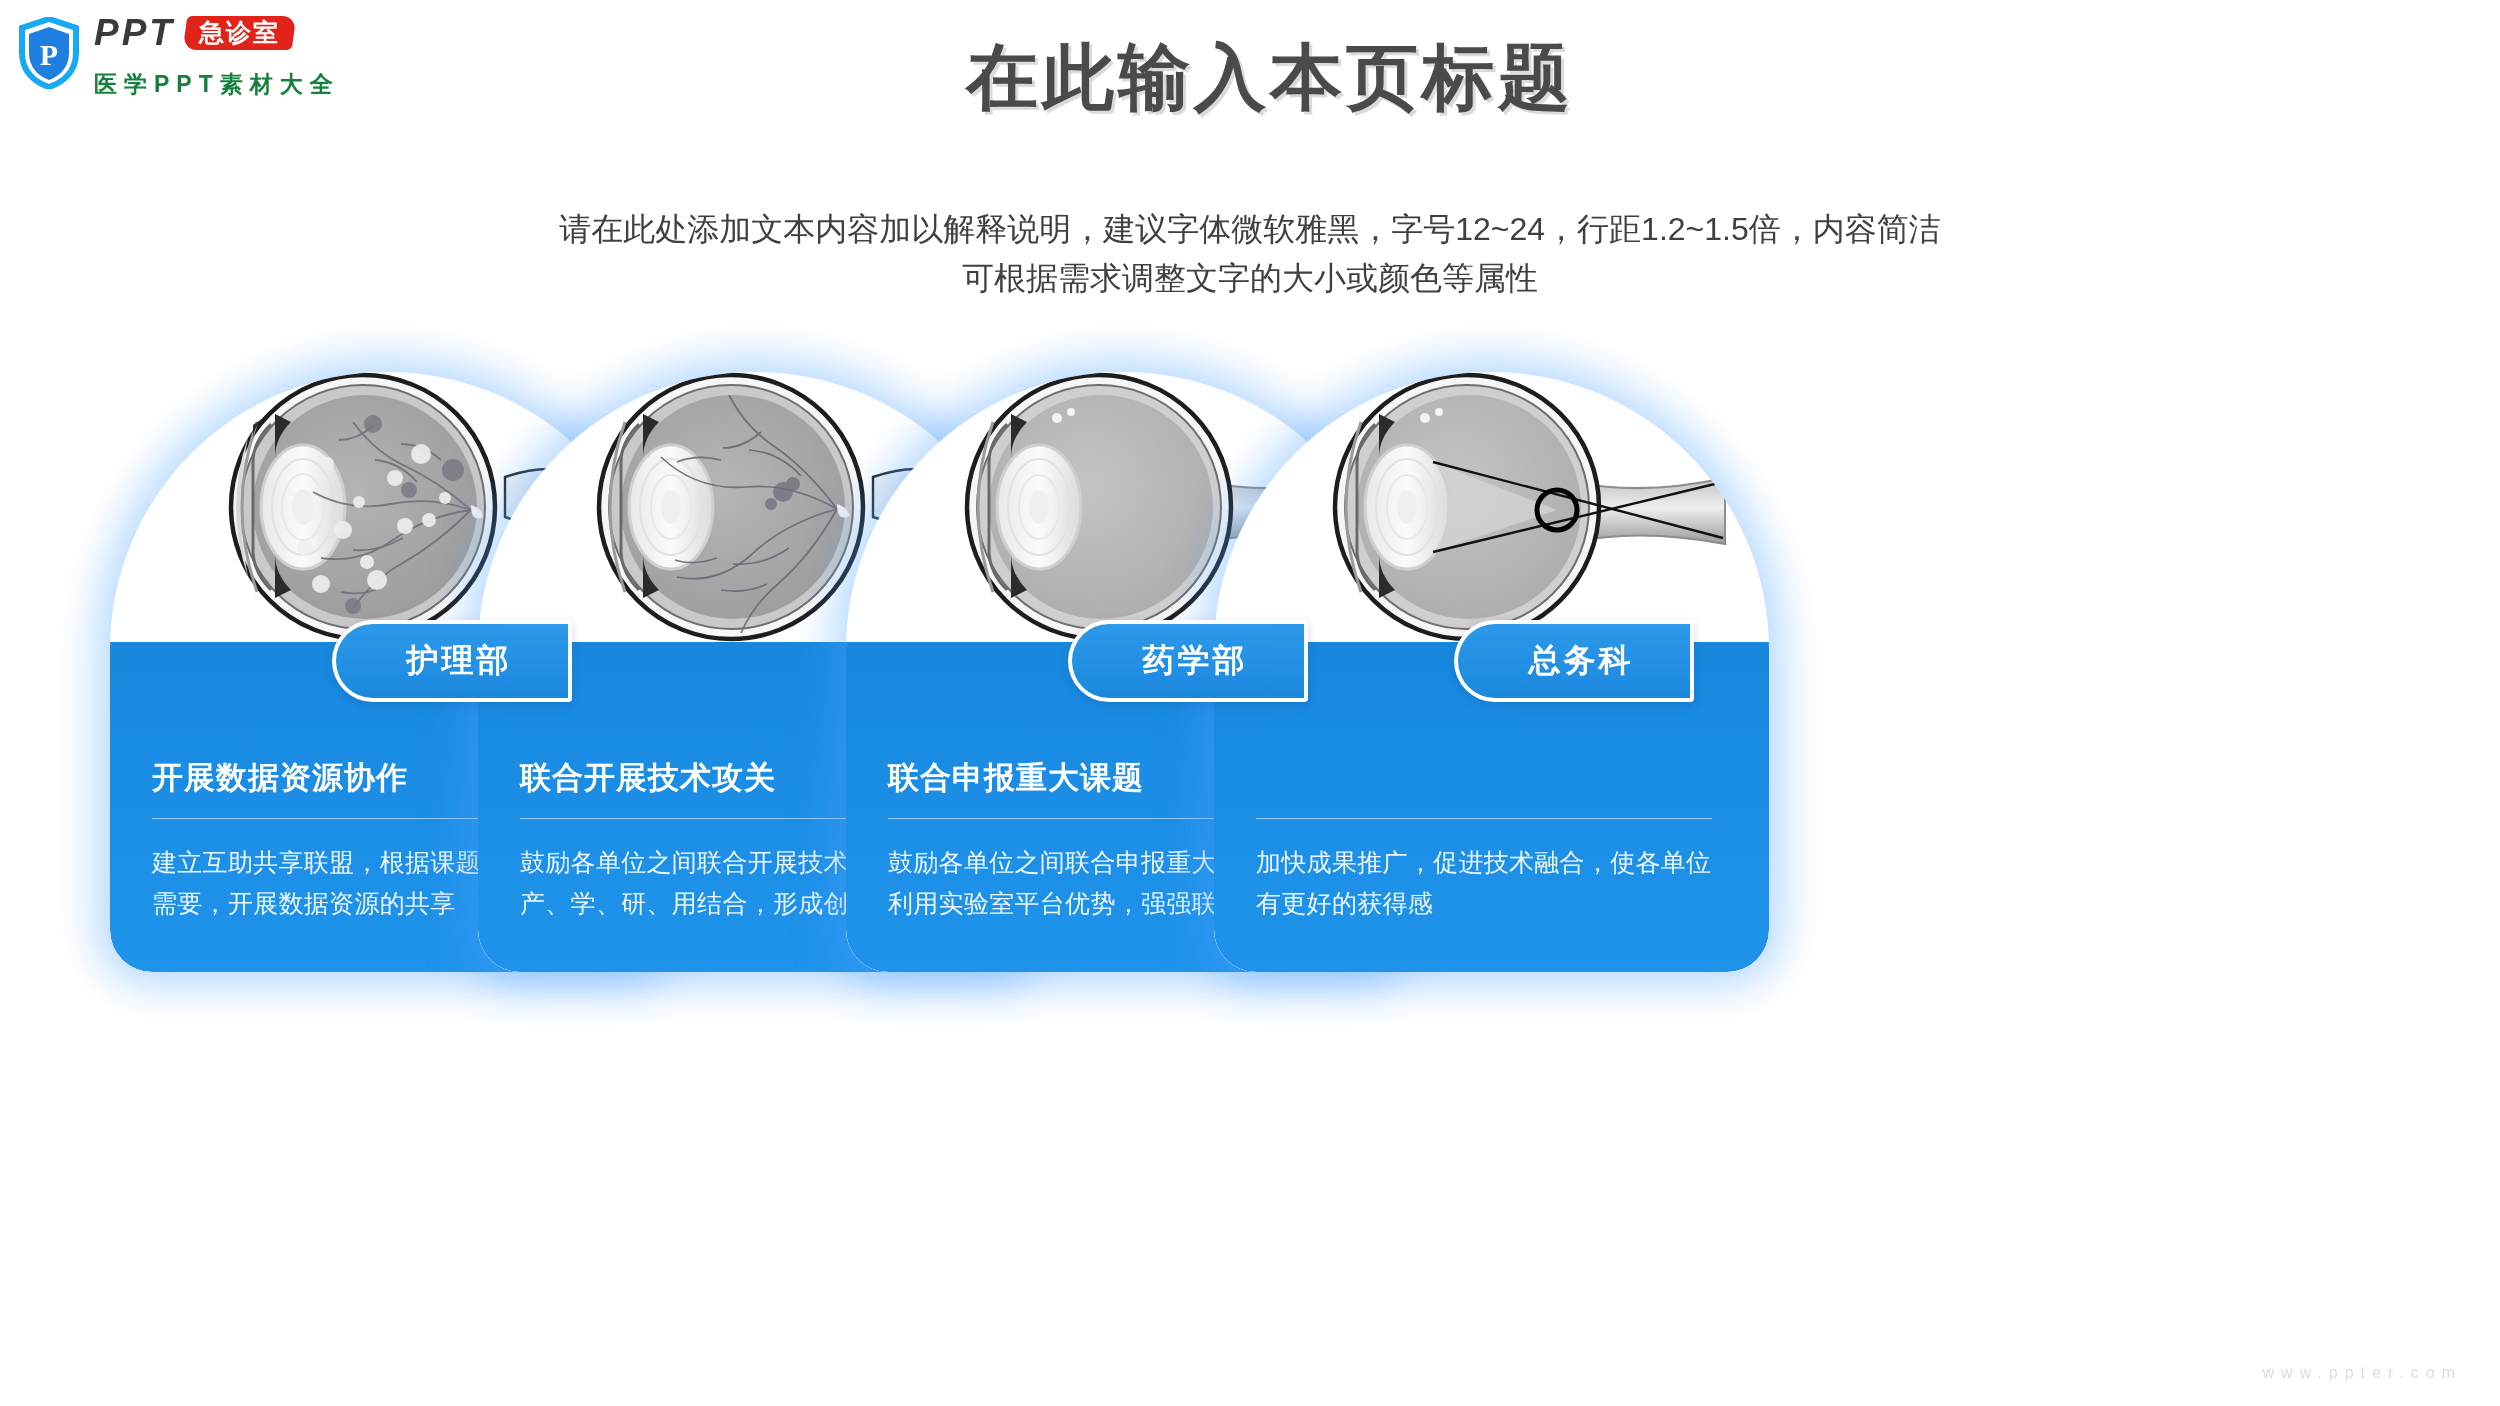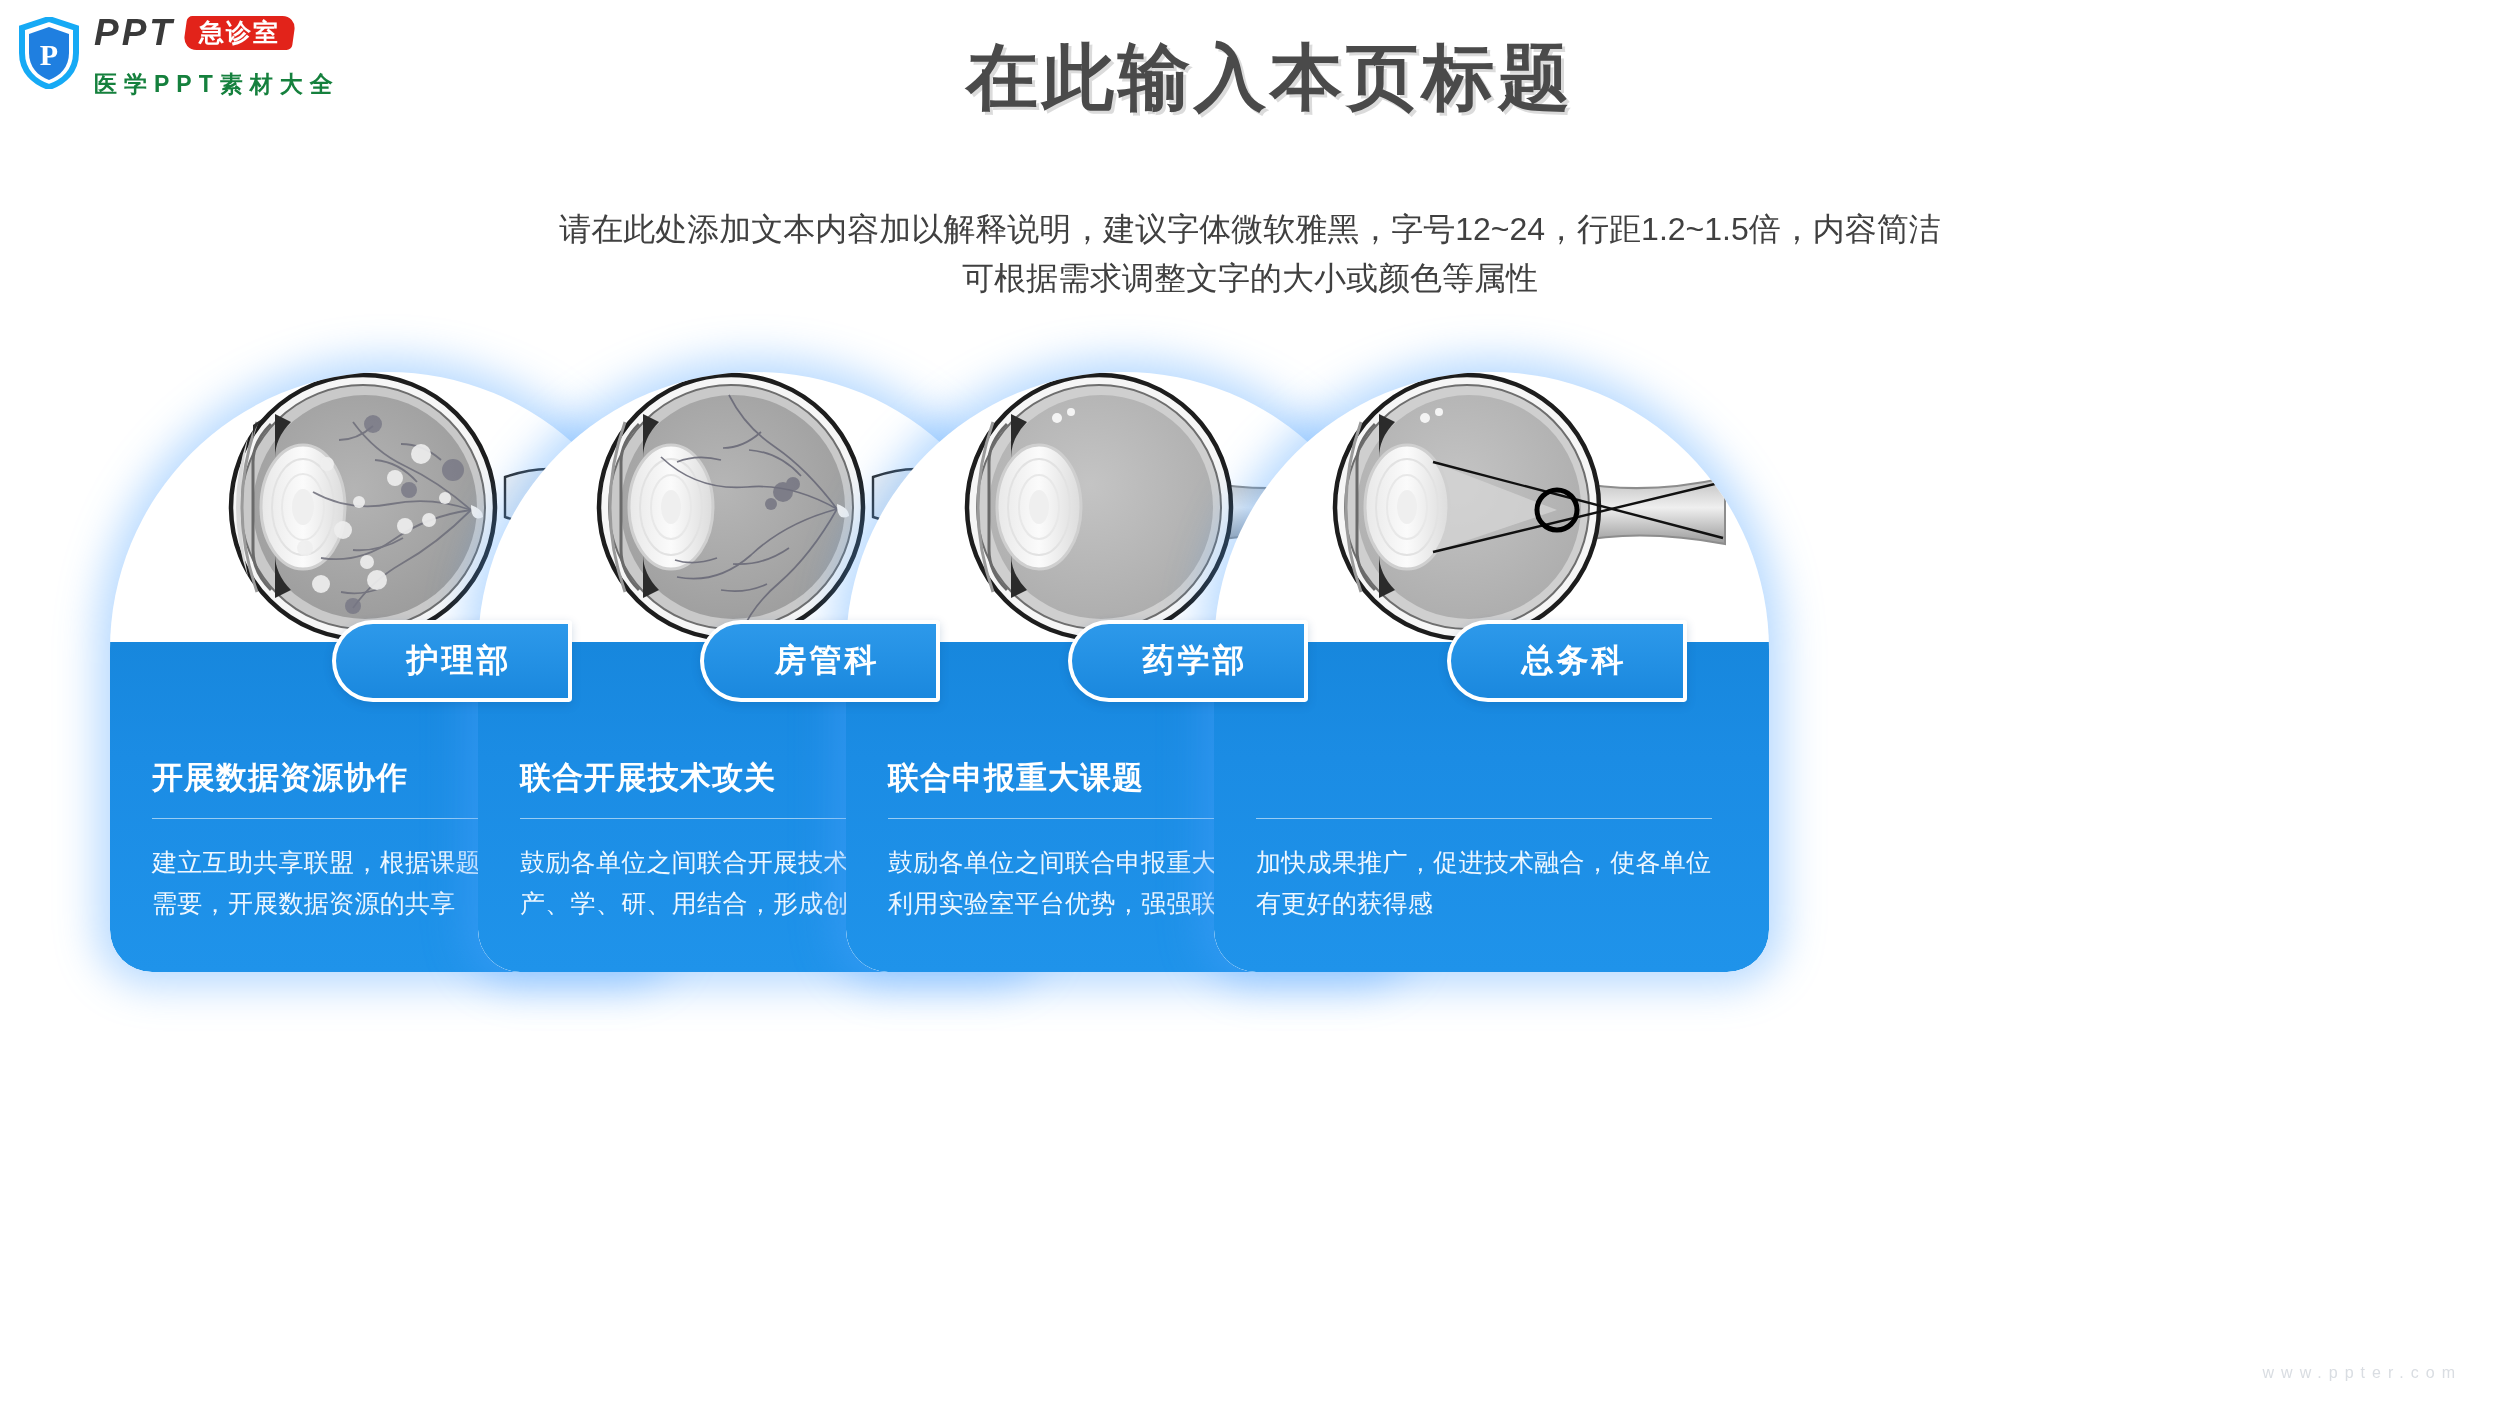--- a/index.html
+++ b/index.html
@@ -256,21 +256,20 @@
           </g>
           <path d="M316 142 q12 4 12 12 q-12 6 -12 -12z" fill="#f0f0f0"></path>
         </svg>
       </div>
       <div class="card-blue">
         <div class="card-heading">联合开展技术攻关</div>
         <div class="card-divider"></div>
         <div class="card-body">鼓励各单位之间联合开展技术攻关，实现产、学、研、用结合，形成创新合力</div>
       </div>
     </div>
-    <div class="card-badge" style="left:222px; width:240px;">房管科</div>
   </div>
 
   <div class="card" style="left:846px;">
     <div class="card-shape">
       <div class="card-photo">
         <svg width="470" height="290" viewBox="0 0 470 290">
           <defs>
             <radialGradient id="g3a" cx="45%" cy="40%" r="64%">
               <stop offset="0%" stop-color="#c4c4c4"></stop>
                 <stop offset="100%" stop-color="#adadad"></stop>
@@ -349,19 +348,19 @@
           <circle cx="300" cy="148" r="20" fill="none" stroke="#000" stroke-width="5"></circle>
           <circle cx="168" cy="56" r="5" fill="#f4f4f4"></circle>
           <circle cx="182" cy="50" r="4" fill="#f4f4f4"></circle>
         </svg>
       </div>
       <div class="card-blue">
         <div class="card-divider"></div>
         <div class="card-body">加快成果推广，促进技术融合，使各单位有更好的获得感</div>
       </div>
     </div>
-    <div class="card-badge" style="left:233px; width:240px;text-align:right;">总务科</div>
+    <div class="card-badge" style="left:240px; width:240px;text-align:right;">总务科</div>
   </div>
 
 </div>
 
 <div id="bottom-fade"></div>
 <div id="watermark">www.ppter.com</div>
 
 </body></html>

